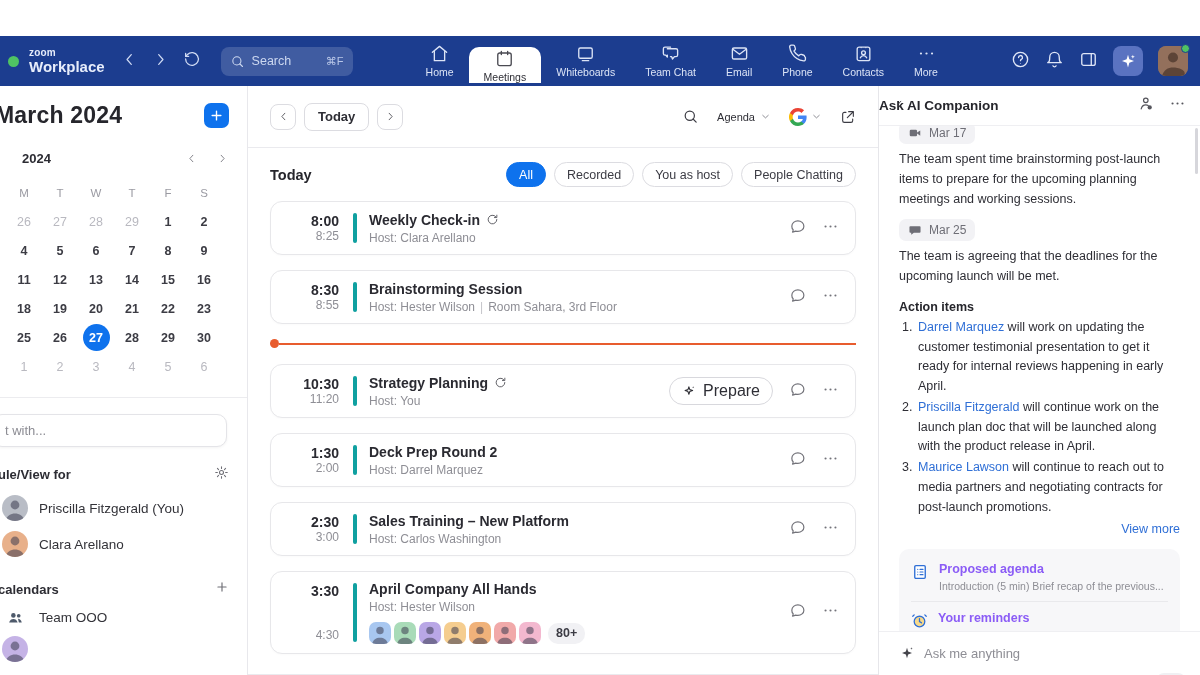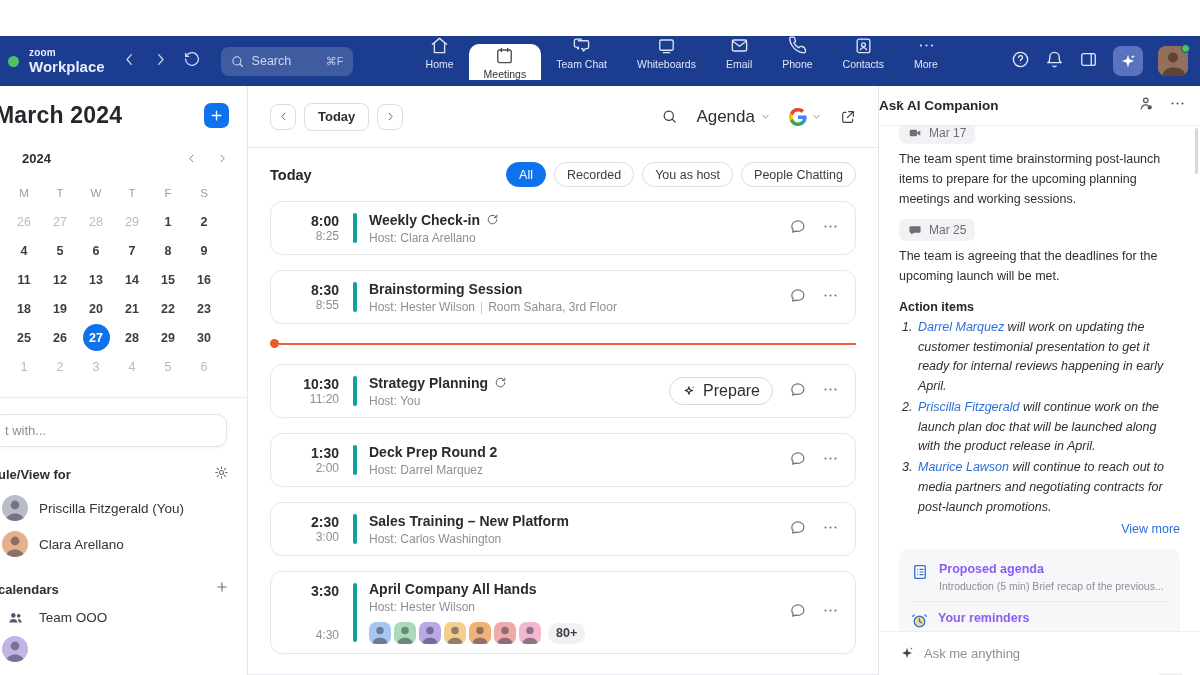--- a/index.html
+++ b/index.html
@@ -13,21 +13,21 @@
   .topbar { height:50px; background:var(--topbar,#1c3d8f); display:flex; align-items:stretch; color:#e7edfb; flex:0 0 auto; }
   .tb-left { display:flex; align-items:center; gap:10px; padding-left:8px; }
   .status-dot { width:11px; height:11px; border-radius:50%; background:#4fc363; }
   .brand { line-height:1; margin-right:4px; }
   .brand .b1 { font-size:10px; font-weight:bold; letter-spacing:.2px; }
   .brand .b2 { font-size:15px; font-weight:bold; margin-top:1px; }
   .tb-chev { color:#cfdaf3; padding:2px; cursor:pointer; }
   .tb-search { display:flex; align-items:center; gap:7px; background:rgba(255,255,255,.16);
     border-radius:8px; height:29px; width:132px; padding:0 9px; margin-left:8px; color:#ccd8f0; font-size:12.5px; }
   .tb-search .sc { margin-left:auto; font-size:11px; color:#b9c7e8; }
-  .nav-tabs { display:flex; align-items:flex-start; margin-left:58px; }
+  .nav-tabs { display:flex; align-items:center; margin-left:58px; }
   .nav-tab { display:flex; flex-direction:column; align-items:center; justify-content:center; gap:3px;
     padding:0 15px; font-size:10.5px; color:#dce4f6; cursor:pointer; }
   .nav-tab .ic { color:#dce4f6; }
   .nav-tab.active { background:#fff; color:#2f2f36; border-radius:10px 10px 0 0; margin-top:8px; padding-top:2px; }
   .nav-tab.active .ic { color:#4a4a52; }
   .tb-right { margin-left:auto; display:flex; align-items:center; gap:15px; padding-right:12px; }
   .tb-iconbtn { color:#dfe6f7; cursor:pointer; }
   .ai-btn { width:30px; height:30px; border-radius:8px; background:#5a73c1; display:flex; align-items:center; justify-content:center; cursor:pointer; }
   .tb-avatar { width:30px; height:30px; border-radius:8px; background:#8a6f5f; position:relative; overflow:visible; cursor:pointer; }
   .tb-avatar svg { border-radius:8px; }
@@ -67,21 +67,21 @@
   .sb-footer .lbl { font-size:11.5px; color:#6e6e75; margin-left:-3px; }
   .sb-footer .val { font-size:12px; font-weight:bold; color:var(--accent,#0e72ed); cursor:pointer; }
 
   
   .main { flex:1; display:flex; flex-direction:column; min-width:0; min-height:0; }
   .main-header { height:62px; flex:0 0 auto; display:flex; align-items:center; padding:0 22px; border-bottom:1px solid #eaeaee; }
   .nav-sq { width:26px; height:26px; border:1px solid #dcdce1; border-radius:8px; display:flex; align-items:center; justify-content:center; color:#55555c; cursor:pointer; background:#fff; }
   .today-pill { height:28px; border:1px solid #dcdce1; border-radius:8px; padding:0 13px; display:flex; align-items:center;
     font-size:13px; font-weight:bold; color:#2e2e35; margin:0 8px; cursor:pointer; background:#fff; }
   .mh-right { margin-left:auto; display:flex; align-items:center; gap:18px; color:#3c3c44; }
-  .mh-view { display:flex; align-items:center; gap:5px; font-size:17px; color:#2e2e35; cursor:pointer; }
+  .mh-view { display:flex; align-items:center; gap:5px; font-size:11px; color:#2e2e35; cursor:pointer; }
   .mh-g { display:flex; align-items:center; gap:4px; cursor:pointer; }
   .chev-sm { color:#6e6e76; }
   .section-row { flex:0 0 auto; display:flex; align-items:center; padding:14px 22px 10px; }
   .section-title { font-size:14.5px; font-weight:bold; color:#26262c; }
   .filters { margin-left:auto; display:flex; gap:8px; }
   .filter-pill { height:25px; padding:0 12px; border-radius:14px; border:1px solid #dcdce1; display:flex; align-items:center;
     font-size:12.5px; color:#3c3c44; cursor:pointer; background:#fff; }
   .filter-pill.active { background:var(--accent,#0e72ed); border-color:var(--accent,#0e72ed); color:#fff; }
   .meet-list { flex:1; overflow:hidden; padding:4px 22px 0; }
   .meet-card { border:1px solid #e7e7ea; border-radius:12px; padding:9px 16px; display:flex; align-items:center; margin-bottom:15px; background:#fff; box-shadow:0 1px 2px rgba(0,0,0,.02); }
@@ -113,21 +113,21 @@
   .panel-title { position:absolute; left:0; right:0; text-align:left; font-size:13.5px; font-weight:bold; color:#26262c; pointer-events:none; }
   .ph-back { color:#44444b; cursor:pointer; z-index:1; }
   .ph-icons { margin-left:auto; display:flex; align-items:center; gap:14px; color:#55555c; z-index:1; }
   .panel-body { flex:1; overflow:hidden; padding:0 20px; position:relative; }
   .pb-scrollbar { position:absolute; right:2px; top:2px; width:3px; height:46px; border-radius:2px; background:#d6d6db; }
   .date-pill { display:inline-flex; align-items:center; gap:7px; background:#f2f2f5; border-radius:7px; height:22px; padding:0 9px;
     font-size:12px; color:#6e6e76; margin:10px 0 6px; }
   .date-pill.clipped { margin-top:-9px; }
   .sum-text { font-size:12.5px; line-height:1.58; color:#2e2e35; }
   .ai-sub { font-size:12.5px; font-weight:bold; color:#26262c; margin-top:13px; }
-  .action-list { margin:4px 0 0 17px; font-size:12.5px; line-height:1.58; color:#2e2e35;font-style:italic; }
+  .action-list { margin:4px 0 0 17px; font-size:12.5px; line-height:1.58; color:#2e2e35; }
   .action-list li { margin:0 0 1px; padding-left:2px; }
   .action-list a { color:#2f6fd6; text-decoration:none; cursor:pointer; }
   .view-more { text-align:right; font-size:12.5px; color:#2f6fd6; margin-top:5px; cursor:pointer; }
   .agenda-card { background:#f7f7f9; border-radius:10px; padding:4px 12px; margin-top:13px; }
   .ag-row { display:flex; gap:10px; padding:9px 0; cursor:pointer; }
   .ag-row + .ag-row { border-top:1px solid #e9e9ec; }
   .ag-ic { flex:0 0 auto; padding-top:1px; }
   .ag-title { font-size:12.5px; font-weight:bold; color:#8b5cf6; }
   .ag-sub { font-size:10.5px; color:#8e8e95; margin-top:4px; white-space:nowrap; overflow:hidden; }
   .panel-footer { flex:0 0 auto; border-top:1px solid #efeff2; }
@@ -195,34 +195,34 @@
             <svg width="19" height="19" viewBox="0 0 24 24" fill="none" stroke="currentColor" stroke-width="1.7" stroke-linecap="round" stroke-linejoin="round">
               <rect x="3.5" y="5" width="17" height="16" rx="2.5"></rect>
               <path d="M8 3v4M16 3v4"></path>
             </svg>
           </span>
           <span>Meetings</span>
         </div>
         <div class="nav-tab">
           <span class="ic">
             <svg width="19" height="19" viewBox="0 0 24 24" fill="none" stroke="currentColor" stroke-width="1.7" stroke-linecap="round" stroke-linejoin="round">
+              <rect x="3.5" y="5" width="17" height="13" rx="2"></rect>
+              <path d="M8 21h8"></path>
+            </svg>
+          </span>
+          <span>Whiteboards</span>
+        </div>
+        <div class="nav-tab">
+          <span class="ic">
+            <svg width="19" height="19" viewBox="0 0 24 24" fill="none" stroke="currentColor" stroke-width="1.7" stroke-linecap="round" stroke-linejoin="round">
               <path d="M8 6h11a2 2 0 0 1 2 2v6a2 2 0 0 1-2 2h-2l-2.5 3-1-3H12"></path>
               <path d="M12 4H5a2 2 0 0 0-2 2v6a2 2 0 0 0 2 2h1l2 2.5V14"></path>
             </svg>
           </span>
           <span>Team Chat</span>
-        </div>
-        <div class="nav-tab">
-          <span class="ic">
-            <svg width="19" height="19" viewBox="0 0 24 24" fill="none" stroke="currentColor" stroke-width="1.7" stroke-linecap="round" stroke-linejoin="round">
-              <rect x="3.5" y="5" width="17" height="13" rx="2"></rect>
-              <path d="M8 21h8"></path>
-            </svg>
-          </span>
-          <span>Whiteboards</span>
         </div>
         <div class="nav-tab">
           <span class="ic">
             <svg width="19" height="19" viewBox="0 0 24 24" fill="none" stroke="currentColor" stroke-width="1.7" stroke-linecap="round" stroke-linejoin="round">
               <rect x="3" y="5" width="18" height="14" rx="2"></rect>
               <path d="m4 7 8 6 8-6"></path>
             </svg>
           </span>
           <span>Email</span>
         </div>

